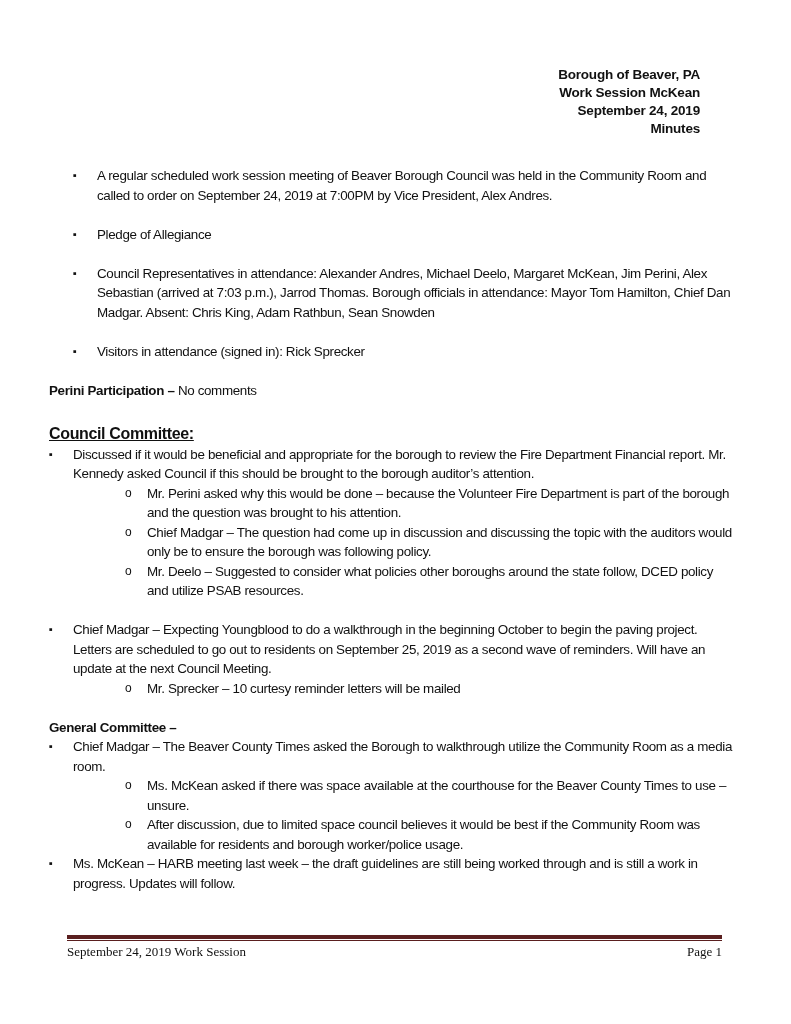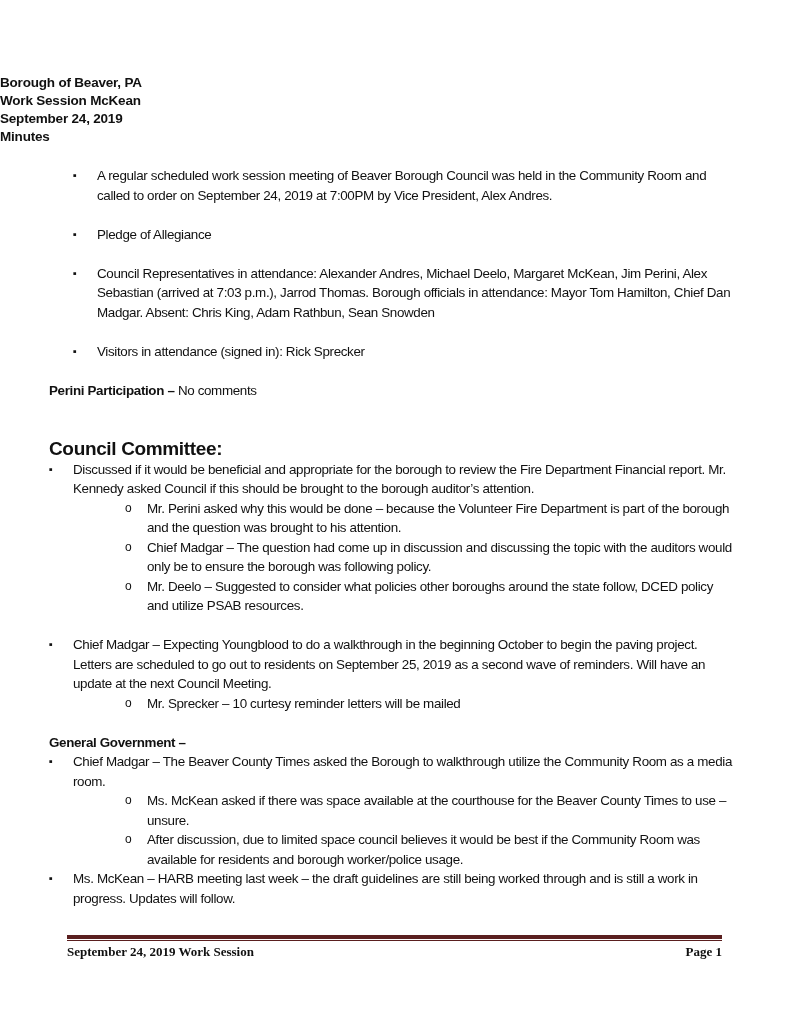--- a/index.html
+++ b/index.html
@@ -1,36 +1,36 @@
 <!DOCTYPE html>
 <html><head>
   <meta charset="utf-8">
   <style>
     html, body { margin: 0; padding: 0; background: #ffffff; }
     body { width: 791px; height: 1024px; position: relative; overflow: hidden;
       font-family: "Liberation Sans", sans-serif; color: #111; }
     .page { position: absolute; left: 0; top: 0; width: 791px; height: 1024px; }
-    .title-block { position: absolute; top: 66px; left: 0; width: 700px; text-align: left;
-      font-weight: bold; font-size: 13.5px; line-height: 18px; letter-spacing: -0.2px; margin-top: 8px; }
+    .title-block { position: absolute; top: 66px; left: 0; width: 700px; text-align: right;
+      font-weight: bold; font-size: 13.5px; line-height: 18px; letter-spacing: -0.2px; }
     .content { position: absolute; left: 73px; top: 166px; width: 660px;
       font-size: 13.4px; line-height: 19.5px; letter-spacing: -0.35px; }
     .bl { display: flex; align-items: flex-start; }
     .bl .mk { width: 24px; flex: 0 0 24px; font-size: 11px; line-height: 19.5px; }
     .bl .tx { flex: 1; }
     .sub { display: flex; align-items: flex-start; padding-left: 52px; }
     .sub .mk { width: 22px; flex: 0 0 22px; font-size: 12px; }
     .sub .tx { flex: 1; }
     .gap { height: 19.5px; }
     .b { font-weight: bold; }
-    .section-title { font-weight: bold; font-size: 19px; line-height: 22px; margin-top: 18px; }
+    .section-title { font-weight: bold; font-size: 16px; text-decoration: underline; line-height: 22px; margin-top: 3px; }
     .footer-rule { position: absolute; left: 67px; top: 935px; width: 655px; }
     .footer-rule .thick { height: 4px; background: #5a1f1f; }
     .footer-rule .thin { height: 1px; background: #5a1f1f; margin-top: 1px; }
     .footer { position: absolute; left: 67px; top: 942px; width: 655px; display: flex; justify-content: space-between;
-      font-family: "Liberation Serif", serif; font-weight: bold; font-size: 13px; line-height: 20px; }
+      font-family: "Liberation Serif", serif; font-weight: normal; font-size: 13px; line-height: 20px; }
   </style>
 </head>
 <body>
 
 <div class="page">
 
   <div class="title-block">
     <div>Borough of Beaver, PA</div>
     <div>Work Session McKean</div>
     <div>September 24, 2019</div>
@@ -88,21 +88,21 @@
     <div class="bl" style="margin-left:-24px">
       <span class="mk">▪</span>
       <span class="tx">Chief Madgar – Expecting Youngblood to do a walkthrough in the beginning October to begin the paving project. Letters are scheduled to go out to residents on September 25, 2019 as a second wave of reminders. Will have an update at the next Council Meeting.</span>
     </div>
     <div class="sub">
       <span class="mk">o</span>
       <span class="tx">Mr. Sprecker – 10 curtesy reminder letters will be mailed</span>
     </div>
     <div class="gap"></div>
 
-    <div style="margin-left:-24px" class="b">General Government –</div>
+    <div style="margin-left:-24px" class="b">General Committee –</div>
     <div class="bl" style="margin-left:-24px">
       <span class="mk">▪</span>
       <span class="tx">Chief Madgar – The Beaver County Times asked the Borough to walkthrough utilize the Community Room as a media room.</span>
     </div>
     <div class="sub">
       <span class="mk">o</span>
       <span class="tx">Ms. McKean asked if there was space available at the courthouse for the Beaver County Times to use – unsure.</span>
     </div>
     <div class="sub">
       <span class="mk">o</span>

